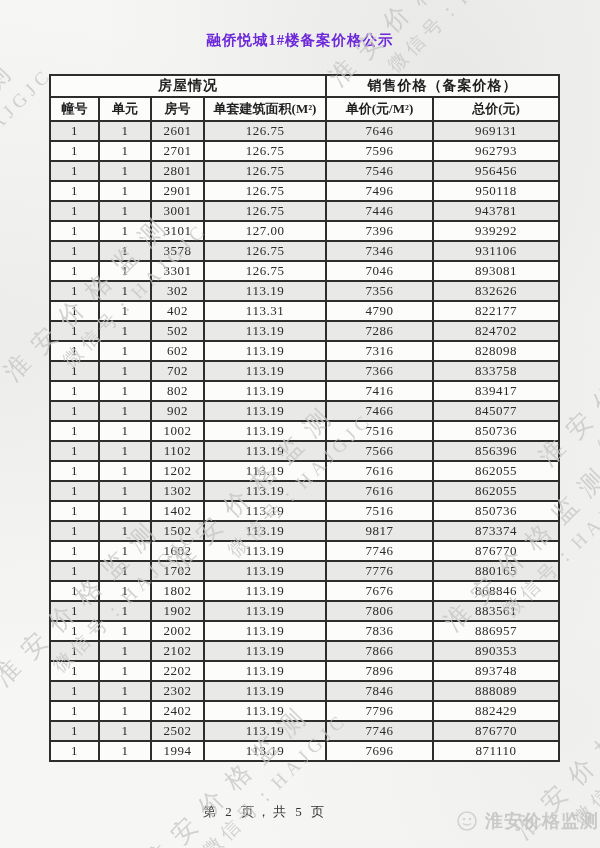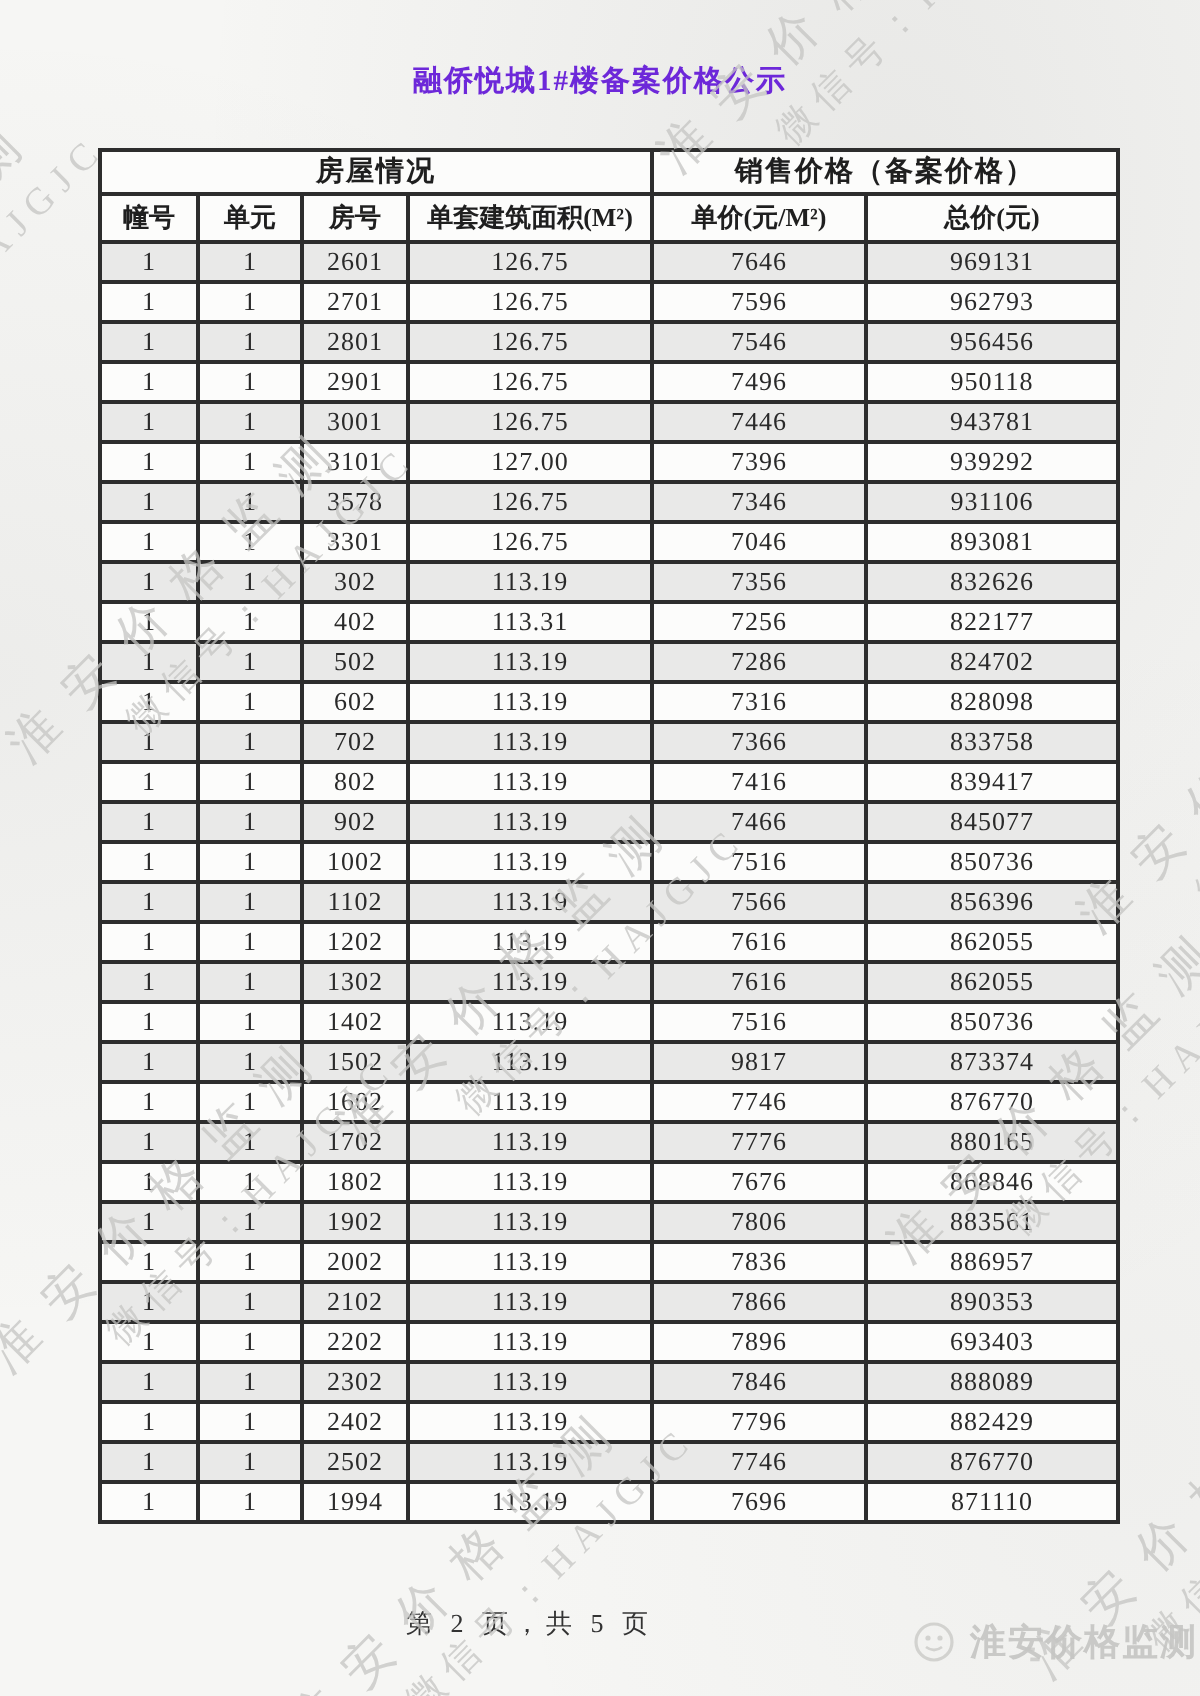--- a/index.html
+++ b/index.html
@@ -147,21 +147,21 @@
         <td>302</td>
         <td>113.19</td>
         <td>7356</td>
         <td>832626</td>
       </tr>
       <tr>
         <td>1</td>
         <td>1</td>
         <td>402</td>
         <td>113.31</td>
-        <td>7256</td>
+        <td>4790</td>
         <td>822177</td>
       </tr>
       <tr class="shaded">
         <td>1</td>
         <td>1</td>
         <td>502</td>
         <td>113.19</td>
         <td>7286</td>
         <td>824702</td>
       </tr>
@@ -292,21 +292,21 @@
         <td>113.19</td>
         <td>7866</td>
         <td>890353</td>
       </tr>
       <tr>
         <td>1</td>
         <td>1</td>
         <td>2202</td>
         <td>113.19</td>
         <td>7896</td>
-        <td>693403</td>
+        <td>893748</td>
       </tr>
       <tr class="shaded">
         <td>1</td>
         <td>1</td>
         <td>2302</td>
         <td>113.19</td>
         <td>7846</td>
         <td>888089</td>
       </tr>
       <tr>

